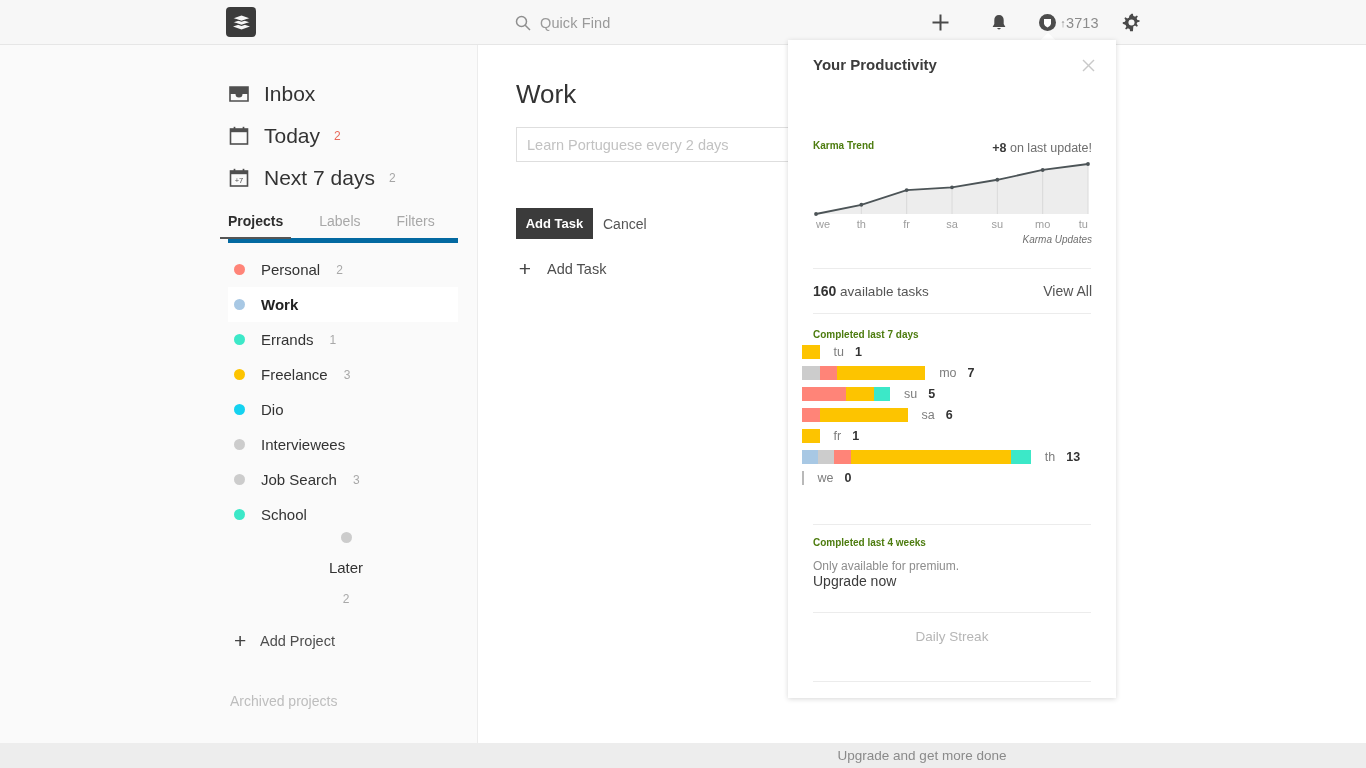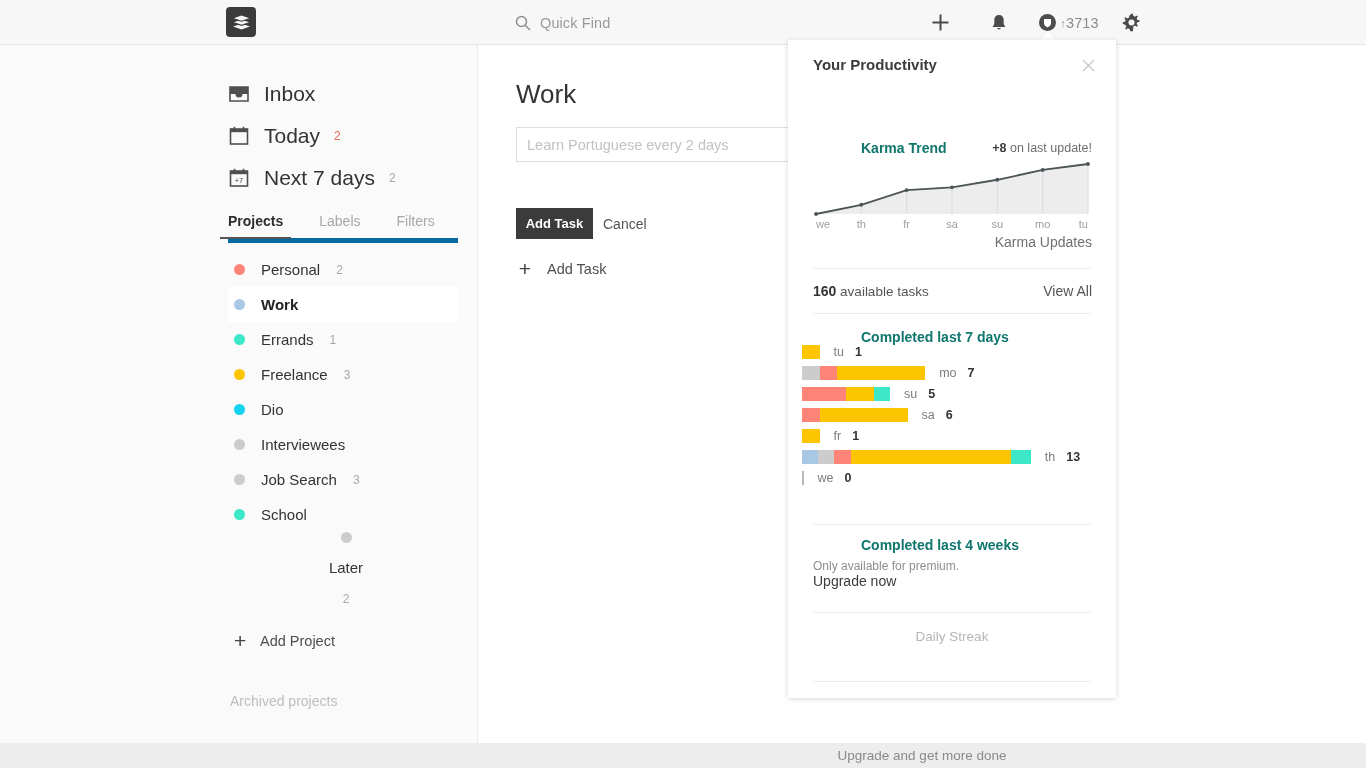--- a/index.html
+++ b/index.html
@@ -201,36 +201,36 @@
     position: absolute; left: 25px; top: 16px;
     font-size: 15px; color: #3c3c3c; font-weight: bold;
   }
   #pop-close {
     position: absolute; right: 18px; top: 15px;
     width: 20px; height: 20px; cursor: pointer;
     display: flex; align-items: center; justify-content: center;
   }
 
   .pop-sec-title {
-    font-size: 14px; color: #0f766e; font-weight: bold; margin-left: 48px;
+    font-size: 10px; color: #4d7c0f; font-weight: bold;
   }
   #karma-trend-title { position: absolute; left: 25px; top: 100px; }
   #karma-update {
     position: absolute; right: 24px; top: 101px;
     font-size: 12.5px; color: #6e6e6e;
   }
   #karma-update b { color: #3c3c3c; }
 
   #karma-chart {
     position: absolute; left: 14px; top: 118px;
     width: 300px; height: 78px;
   }
   #karma-updates-label {
     position: absolute; right: 24px; top: 194px;
-    font-size: 14px; color: #707070;
+    font-size: 10px; color: #707070; font-style: italic;
   }
 
   .divider {
     position: absolute; left: 25px; width: 278px; height: 1px;
     background: #ececec;
   }
   #div1 { top: 228px; }
   #div2 { top: 273px; }
   #div3 { top: 484px; }
   #div4 { top: 572px; }

